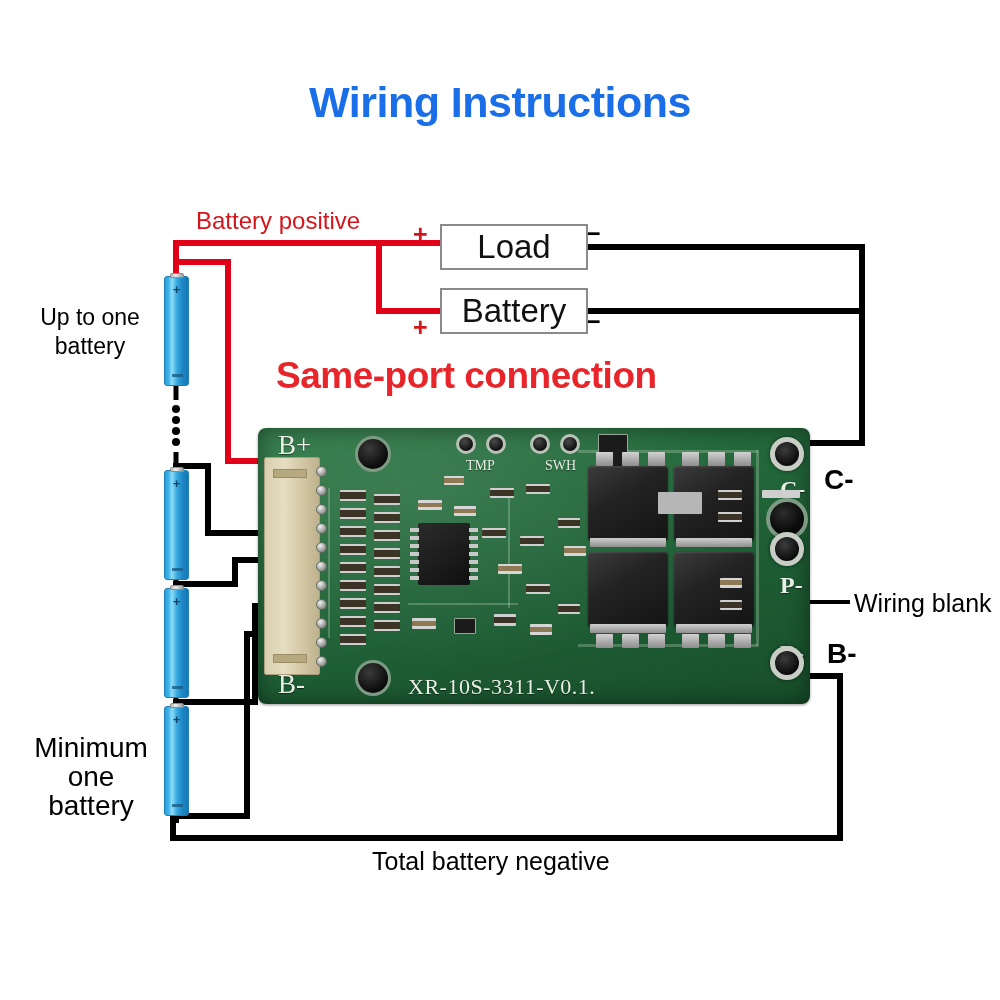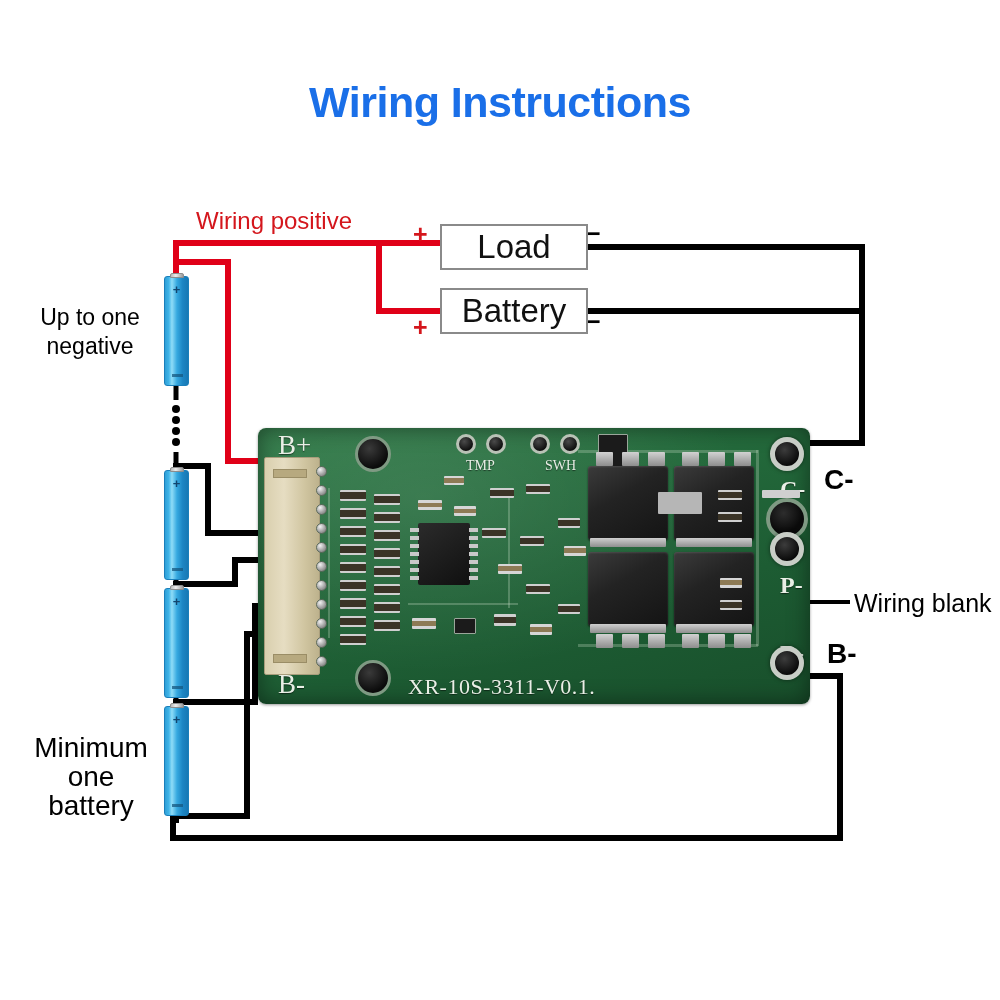--- a/index.html
+++ b/index.html
@@ -393,25 +393,27 @@
     </g>
 
     <g stroke="#000000" stroke-width="5" fill="none">
       <path d="M176,580 L176,588"></path>
       <path d="M176,698 L176,706"></path>
     </g>
   </svg>
 
   <div class="txt" id="page-title">Wiring Instructions</div>
 
-
-  <div class="txt" id="battery-positive-label">Wiring positive</div>
-
-
-  <div class="txt" id="up-to-one-label">Up to one negative</div>
+  <div class="txt" id="sameport-title">Same-port connection</div>
+
+  <div class="txt" id="battery-positive-label">Battery positive</div>
+
+  <div class="txt" id="total-negative-label">Total battery negative</div>
+
+  <div class="txt" id="up-to-one-label">Up to one battery</div>
 
   <div class="txt" id="minimum-one-label">Minimum one battery</div>
 
   <div class="txt" id="leave-blank-label">Wiring blank</div>
 
   <div class="txt" id="terminal-c-label">C-</div>
 
   <div class="txt" id="terminal-b-label">B-</div>
 
   <div class="txt polarity pol-red" id="load-plus">+</div>

